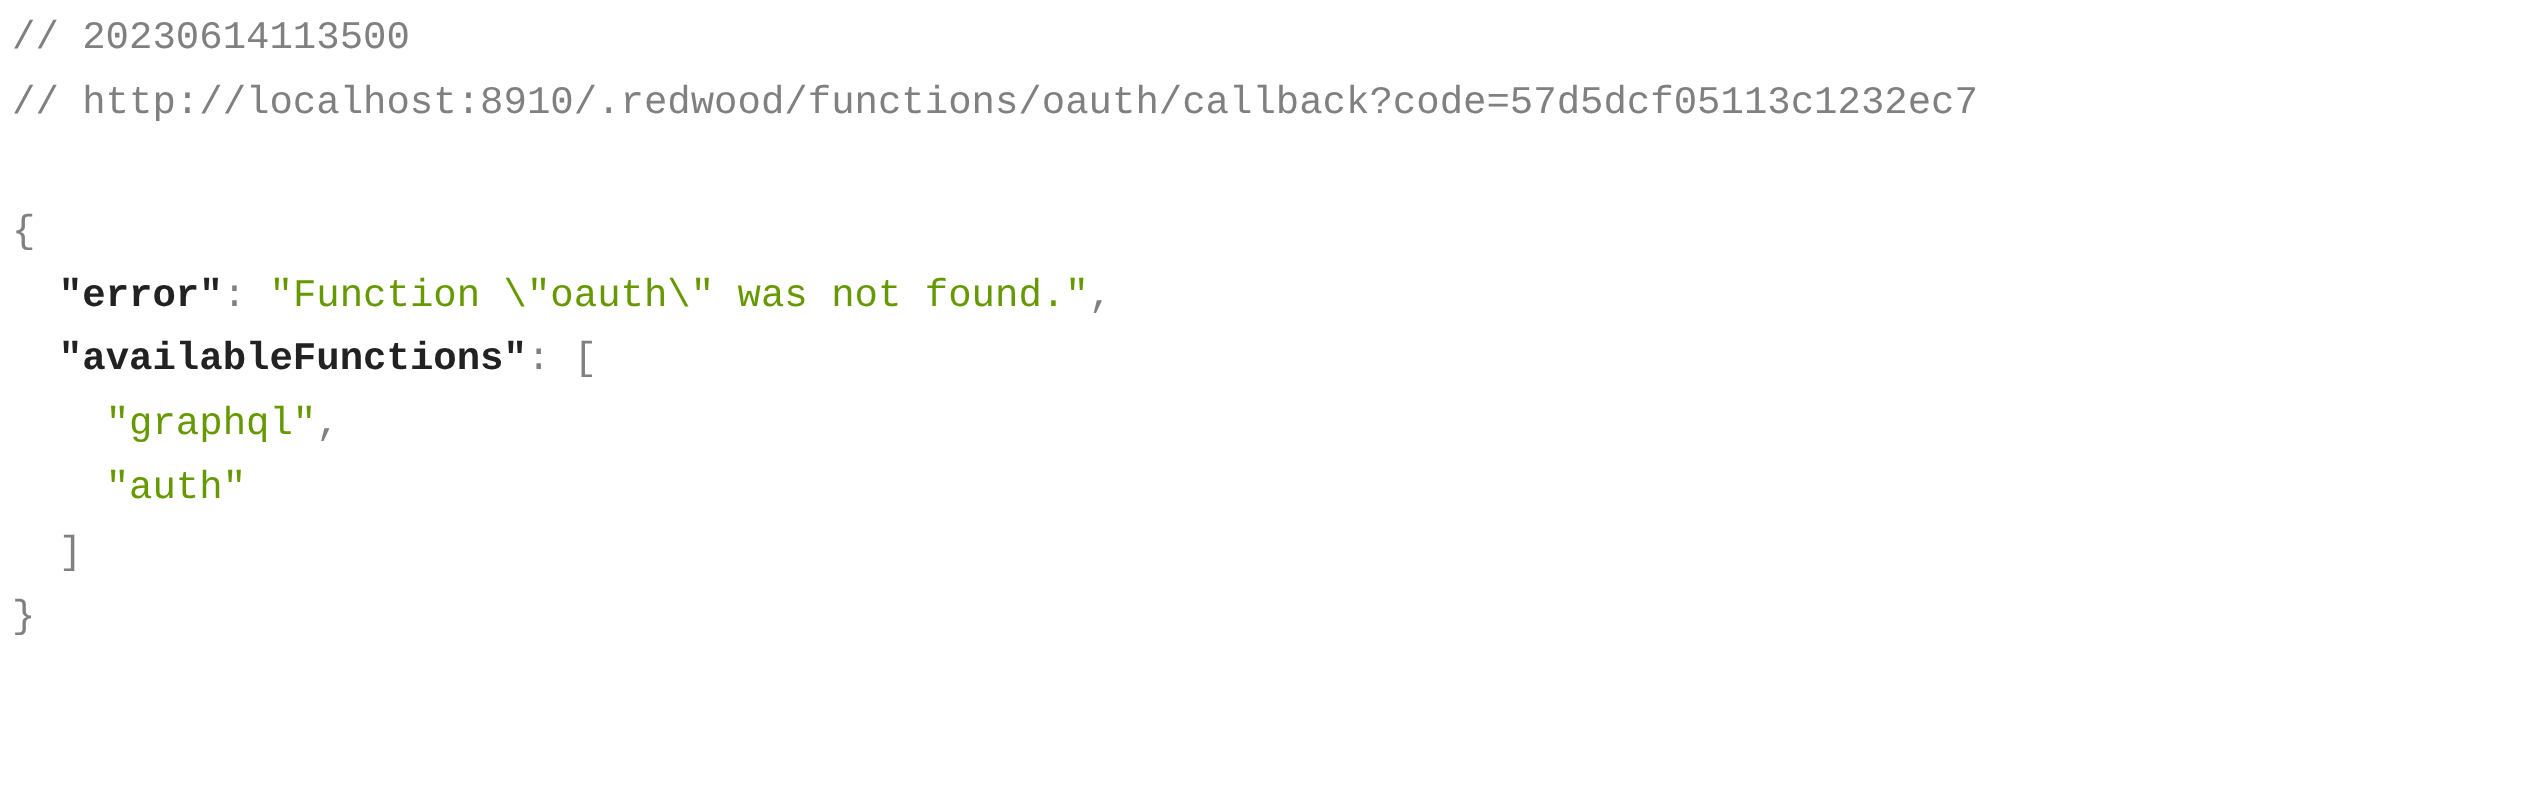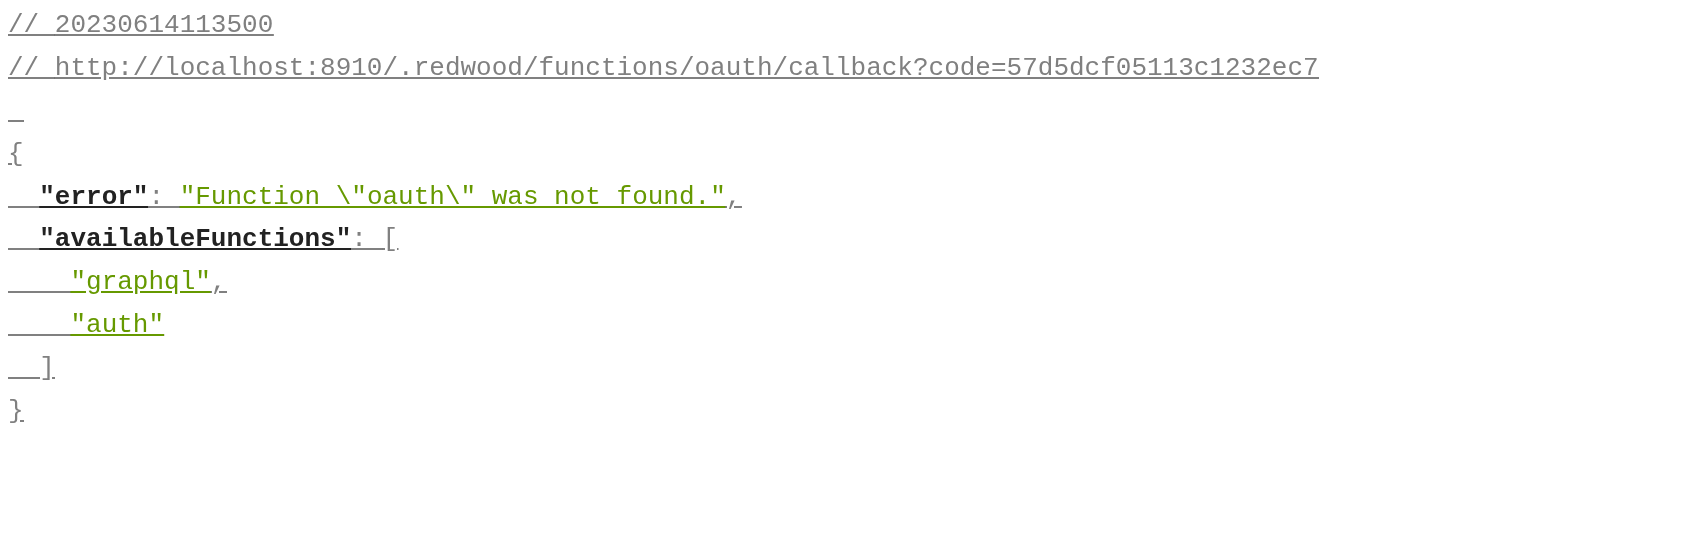--- a/index.html
+++ b/index.html
@@ -1,19 +1,18 @@
 <!DOCTYPE html>
 <html><head>
   <meta charset="utf-8">
   <style>
     * {
       margin: 0;
       padding: 0;
       box-sizing: border-box;
-      text-decoration: underline;
     }
     body {
       font-family: "SF Mono", Monaco, Menlo, Consolas, "Courier New", monospace;
       font-size: 26px;
       line-height: 1.65;
       background: #ffffff;
       padding: 4px 8px;
       white-space: pre;
       color: #808080;
     }

